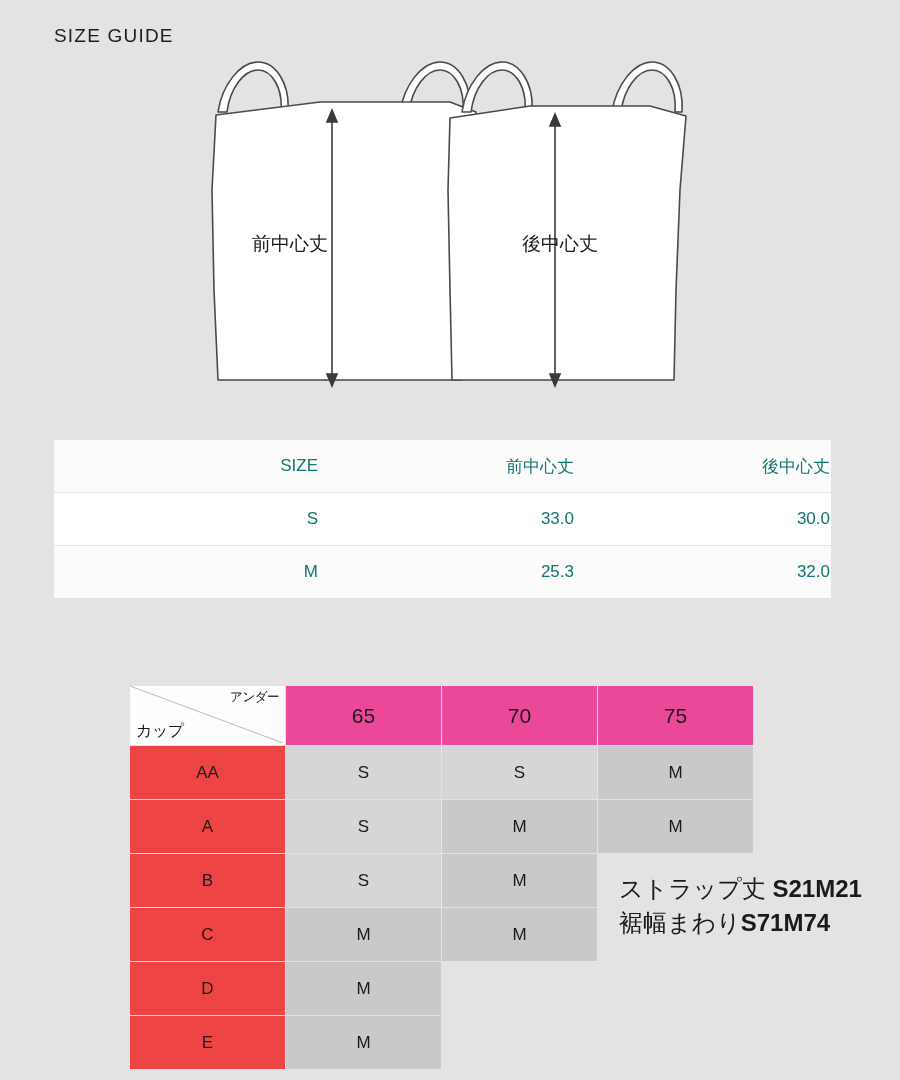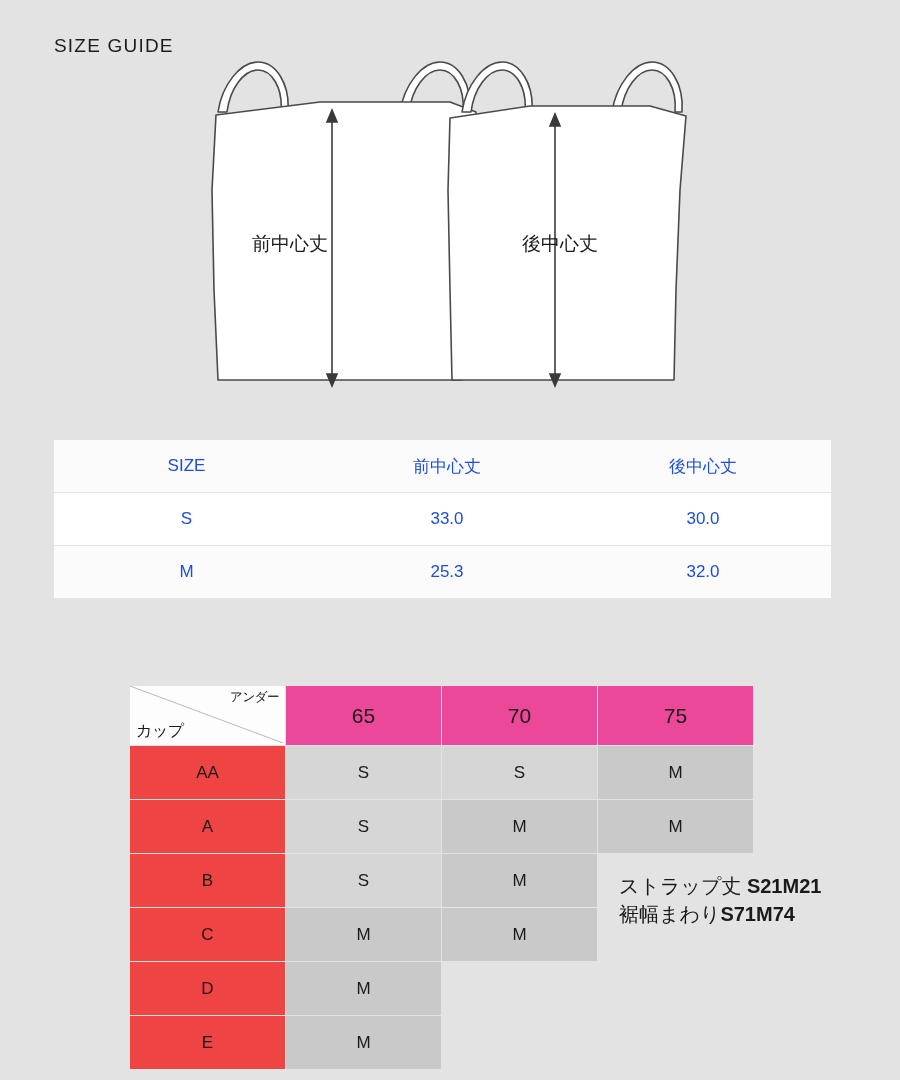--- a/index.html
+++ b/index.html
@@ -12,21 +12,21 @@
     background: #e3e3e3;
     font-family: "Liberation Sans", sans-serif;
     color: #1a1a1a;
     position: relative;
     overflow: hidden;
   }
 
   .title {
     position: absolute;
     left: 54px;
-    top: 35px;
+    top: 25px;
     font-size: 19px;
     letter-spacing: 1.2px;
     color: #1d1d1d;
   }
 
   
   .illus {
     position: absolute;
     left: 200px;
     top: 40px;
@@ -40,22 +40,22 @@
     left: 54px;
     top: 440px;
     width: 777px;
     border-collapse: collapse;
     table-layout: fixed;
   }
   .size-table td, .size-table th {
     height: 50px;
     font-weight: normal;
     font-size: 17px;
-    text-align: center;
-    color: #1d4ed8;
+    text-align: right;
+    color: #0f766e;
   }
   .size-table thead tr { background: #fbfbfb; }
   .size-table tbody tr:nth-child(odd) { background: #ffffff; }
   .size-table tbody tr:nth-child(even) { background: #fbfbfb; }
   .size-table tbody tr { border-top: 1px solid #e3e3e3; }
   .size-table col.c1 { width: 265px; }
   .size-table col.c2 { width: 256px; }
   .size-table col.c3 { width: 256px; }
 
   
@@ -111,21 +111,21 @@
   .empty  { background: transparent !important; border-color: transparent !important; }
 
   
   .notes {
     position: absolute;
     left: 619px;
     top: 872px;
     width: 275px;
   }
   .notes div {
-    font-size: 20px;
+    font-size: 24px;
     line-height: 1.42;
     white-space: nowrap;
     color: #1a1a1a;
   }
   .notes .val { font-weight: bold; }
 </style>
 </head>
 <body>
 
 <div class="title">SIZE GUIDE</div>

